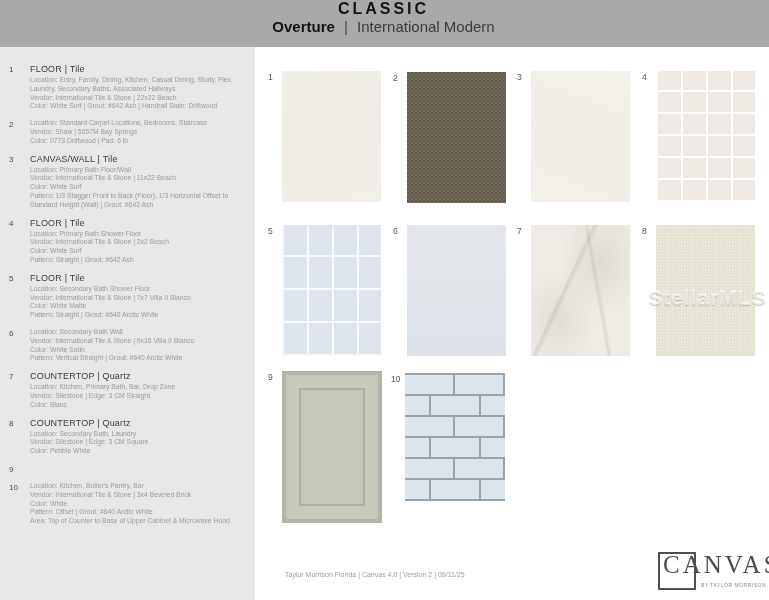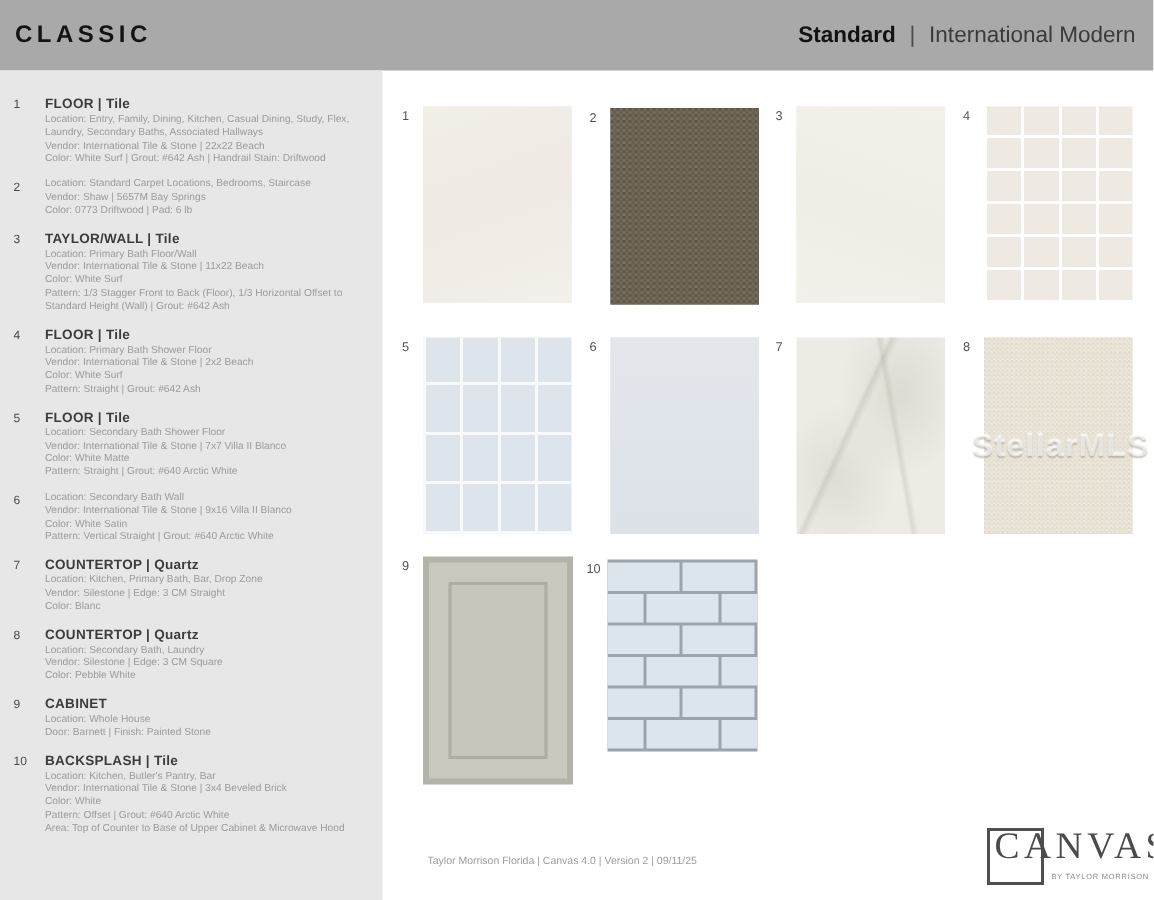--- a/index.html
+++ b/index.html
@@ -1,33 +1,33 @@
 <!DOCTYPE html>
 <html><head>
 <meta charset="utf-8">
 <style>
   html,body{margin:0;padding:0;}
   .page{position:relative;width:769px;height:600px;background:#ffffff;overflow:hidden;
         font-family:"Liberation Sans",sans-serif;}
 
   
   .header{position:absolute;left:0;top:0;width:769px;height:47px;background:#a9a9a9;
-          display:flex;align-items:center;justify-content:space-between;
-          padding:0 12px 0 10px;box-sizing:border-box;}
+          display:flex;align-items:center;justify-content:flex-start;
+          padding:0 12px 0 10px;box-sizing:border-box;flex-direction:column;}
   .brand{font-size:16px;font-weight:bold;letter-spacing:3px;color:#141414;}
   .header-right{font-size:15px;color:#3a3a3a;}
   .collection{font-weight:bold;color:#121212;}
   .hdr-sep{margin:0 5px;color:#4a4a4a;}
 
   
   .sidebar{position:absolute;left:0;top:47px;width:255px;height:553px;background:#e7e7e7;
            padding-top:17px;box-sizing:border-box;}
   .spec-item{display:flex;margin-bottom:8px;padding-left:9px;}
   .spec-num{width:21px;flex:0 0 21px;font-size:8px;color:#4a4a4a;padding-top:1px;}
-  .spec-title{font-size:9px;font-weight:bold;color:#3c3c3c;letter-spacing:.2px;margin-bottom:2px;}
+  .spec-title{font-size:9px;font-weight:normal;color:#3c3c3c;letter-spacing:.2px;margin-bottom:2px;}
   .spec-line{font-size:6.8px;line-height:8.8px;color:#9b9b9b;width:218px;}
 
   
   .swatch{position:absolute;}
   .sw-num{position:absolute;left:-14px;top:1px;font-size:8.5px;color:#555;}
   .sw-img{width:99px;height:131px;position:relative;}
 
   .sw1 .sw-img{background:#f0ece6;
     background-image:linear-gradient(160deg,#f2eee8 0%,#efebe4 45%,#f3efe9 100%),
       radial-gradient(ellipse at 60% 35%,rgba(255,255,255,.5),transparent 55%);}
@@ -79,21 +79,21 @@
   .logo-sub{position:absolute;right:2px;top:32px;font-size:5px;color:#8a8a8a;letter-spacing:.5px;}
 </style>
 </head>
 <body>
 
 <div class="page">
 
   <div class="header">
     <div class="brand">CLASSIC</div>
     <div class="header-right">
-      <span class="collection">Standard</span>
+      <span class="collection">Overture</span>
       <span class="hdr-sep">|</span>
       <span>International Modern</span>
     </div>
   </div>
 
   <div class="sidebar">
 
     <div class="spec-item">
       <div class="spec-num">1</div>
       <div class="spec-body">
@@ -109,21 +109,21 @@
       <div class="spec-body">
         <div class="spec-line">Location: Standard Carpet Locations, Bedrooms, Staircase</div>
         <div class="spec-line">Vendor: Shaw | 5657M Bay Springs</div>
         <div class="spec-line">Color: 0773 Driftwood | Pad: 6 lb</div>
       </div>
     </div>
 
     <div class="spec-item">
       <div class="spec-num">3</div>
       <div class="spec-body">
-        <div class="spec-title">TAYLOR/WALL | Tile</div>
+        <div class="spec-title">CANVAS/WALL | Tile</div>
         <div class="spec-line">Location: Primary Bath Floor/Wall</div>
         <div class="spec-line">Vendor: International Tile &amp; Stone | 11x22 Beach</div>
         <div class="spec-line">Color: White Surf</div>
         <div class="spec-line">Pattern: 1/3 Stagger Front to Back (Floor), 1/3 Horizontal Offset to Standard Height (Wall) | Grout: #642 Ash</div>
       </div>
     </div>
 
     <div class="spec-item">
       <div class="spec-num">4</div>
       <div class="spec-body">
@@ -171,31 +171,25 @@
       <div class="spec-body">
         <div class="spec-title">COUNTERTOP | Quartz</div>
         <div class="spec-line">Location: Secondary Bath, Laundry</div>
         <div class="spec-line">Vendor: Silestone | Edge: 3 CM Square</div>
         <div class="spec-line">Color: Pebble White</div>
       </div>
     </div>
 
     <div class="spec-item">
       <div class="spec-num">9</div>
-      <div class="spec-body">
-        <div class="spec-title">CABINET</div>
-        <div class="spec-line">Location: Whole House</div>
-        <div class="spec-line">Door: Barnett | Finish: Painted Stone</div>
-      </div>
     </div>
 
     <div class="spec-item">
       <div class="spec-num">10</div>
       <div class="spec-body">
-        <div class="spec-title">BACKSPLASH | Tile</div>
         <div class="spec-line">Location: Kitchen, Butler's Pantry, Bar</div>
         <div class="spec-line">Vendor: International Tile &amp; Stone | 3x4 Beveled Brick</div>
         <div class="spec-line">Color: White</div>
         <div class="spec-line">Pattern: Offset | Grout: #640 Arctic White</div>
         <div class="spec-line">Area: Top of Counter to Base of Upper Cabinet &amp; Microwave Hood</div>
       </div>
     </div>
 
   </div>
 

